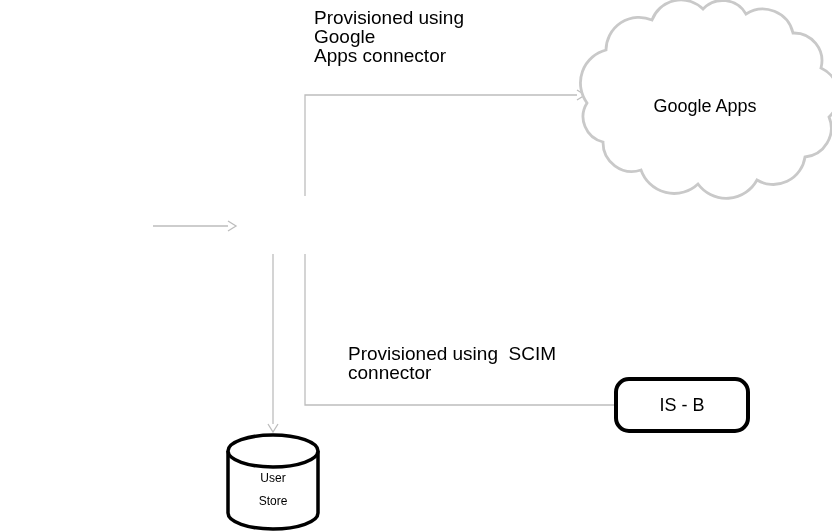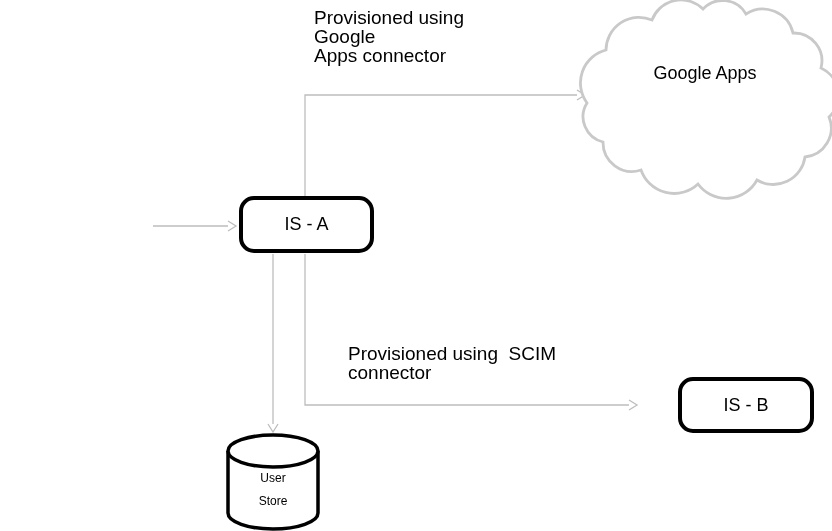--- a/index.html
+++ b/index.html
@@ -89,26 +89,23 @@
     </g>
   </svg>
 
   <div class="annotation" style="left:314px; top:8px; width:210px;">Provisioned using  Google
 Apps connector</div>
 
   <div class="annotation" style="left:348px; top:335px; width:210px;margin-top:9px;">Provisioned using  SCIM
 connector</div>
 
 
-  <div class="node-box" style="left:239px; top:196px; width:135px; height:57px;">
-    <span>IS - A</span>
-  </div>
 
-  <div class="node-box" style="left:678px; top:377px; width:136px; height:56px;">
+  <div class="node-box" style="left:614px; top:377px; width:136px; height:56px;">
     <span>IS - B</span>
   </div>
 
-  <div class="shape-label cloud-label" style="left:610px; top:63px; width:190px;">Google Apps</div>
+  <div class="shape-label cloud-label" style="left:610px; top:96px; width:190px;">Google Apps</div>
 
   <div class="shape-label cylinder-label" style="left:228px; top:467px; width:90px;">User
 Store</div>
 
 </div>
 
 </body></html>

